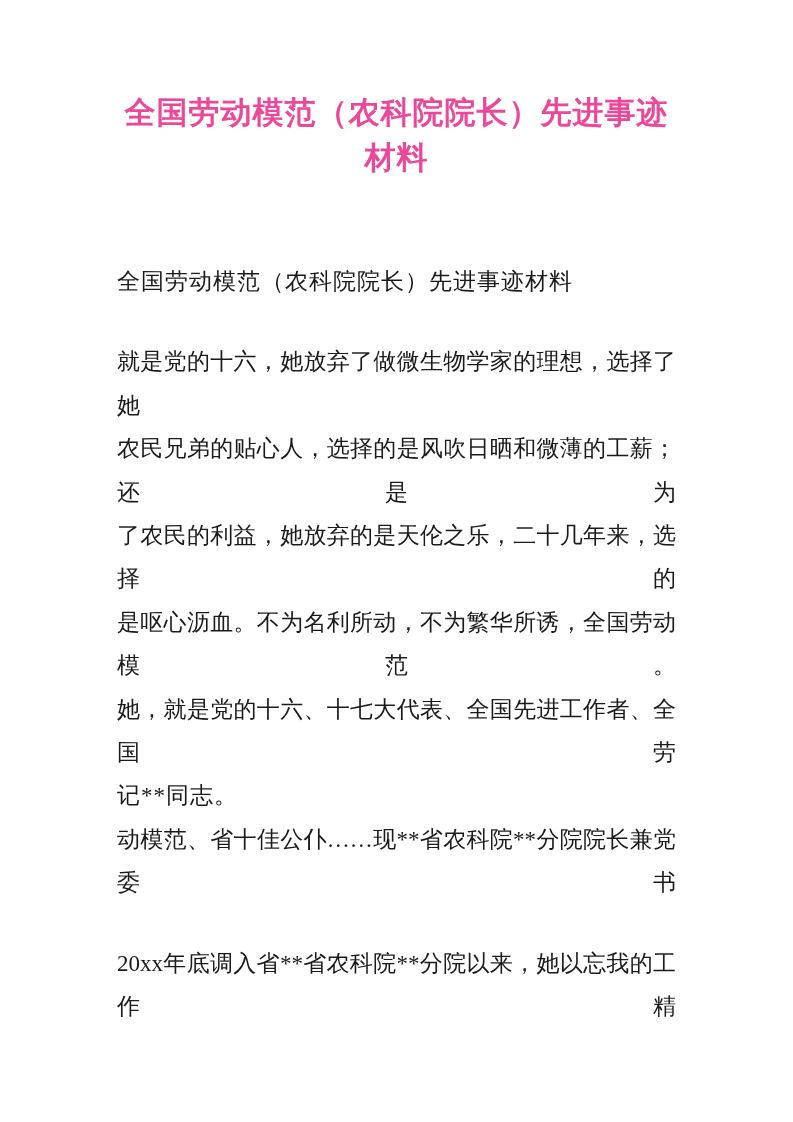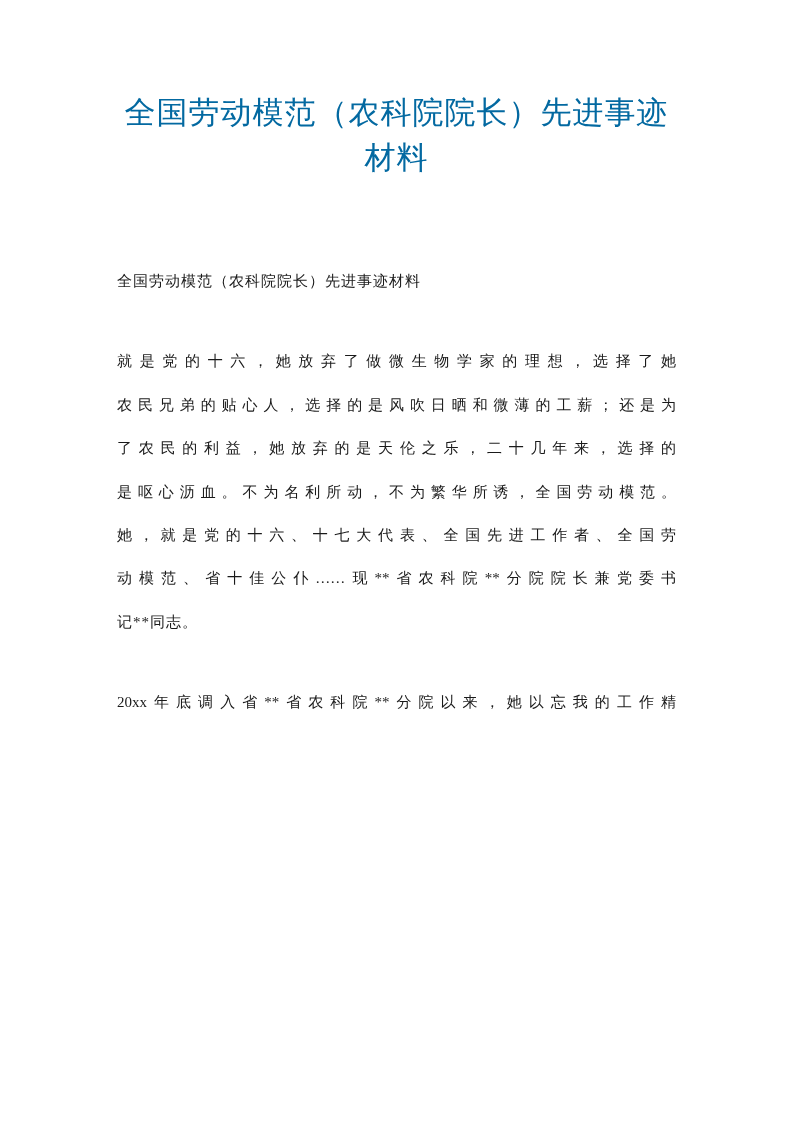--- a/index.html
+++ b/index.html
@@ -15,31 +15,31 @@
     background: #ffffff;
     box-sizing: border-box;
     padding: 90px 117px 0 117px;
     overflow: hidden;
     font-family: "Liberation Serif", "DejaVu Serif", serif;
     color: #1a1a1a;
   }
   .title {
     margin: 0;
     font-size: 31px;
-    font-weight: normal;
+    font-weight: bold;
     line-height: 45px;
     text-align: center;
     letter-spacing: 1px;
-    color: #0369a1;
+    color: #ec4899;
   }
   .title-line {
     display: block;
   }
   .doc-body {
-    font-size: 15px;
+    font-size: 23px;
     line-height: 43.4px;
   }
   .para {
     margin: 37px 0 0 0;
   }
   .para.first {
     margin-top: 80px;
   }
   .line {
     text-align: justify;
@@ -64,20 +64,20 @@
   <div class="doc-body">
       <div class="para first">
         <div class="line end">全国劳动模范（农科院院长）先进事迹材料</div>
       </div>
       <div class="para">
         <div class="line fill">就是党的十六，她放弃了做微生物学家的理想，选择了她</div>
         <div class="line fill">农民兄弟的贴心人，选择的是风吹日晒和微薄的工薪；还是为</div>
         <div class="line fill">了农民的利益，她放弃的是天伦之乐，二十几年来，选择的</div>
         <div class="line fill">是呕心沥血。不为名利所动，不为繁华所诱，全国劳动模范。</div>
         <div class="line fill">她，就是党的十六、十七大代表、全国先进工作者、全国劳</div>
+        <div class="line end">记**同志。</div>
         <div class="line fill">动模范、省十佳公仆……现**省农科院**分院院长兼党委书</div>
-        <div class="line end">记**同志。</div>
       </div>
       <div class="para">
         <div class="line fill">20xx年底调入省**省农科院**分院以来，她以忘我的工作精</div>
       </div>
     </div>
 </div>
 
 </body></html>

